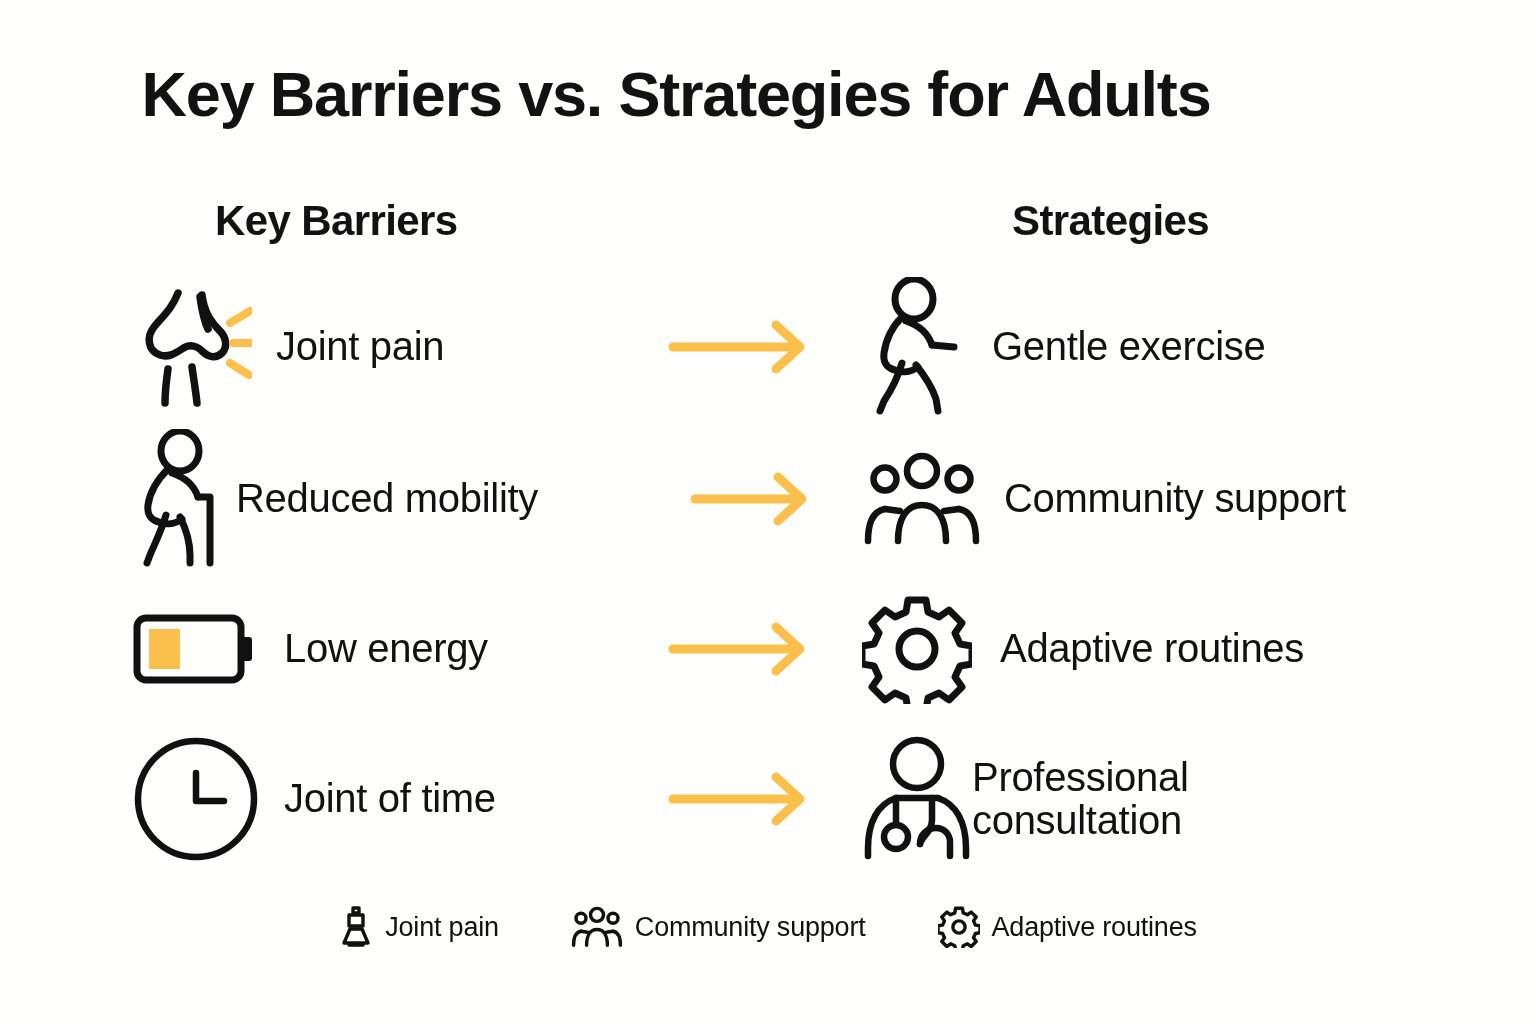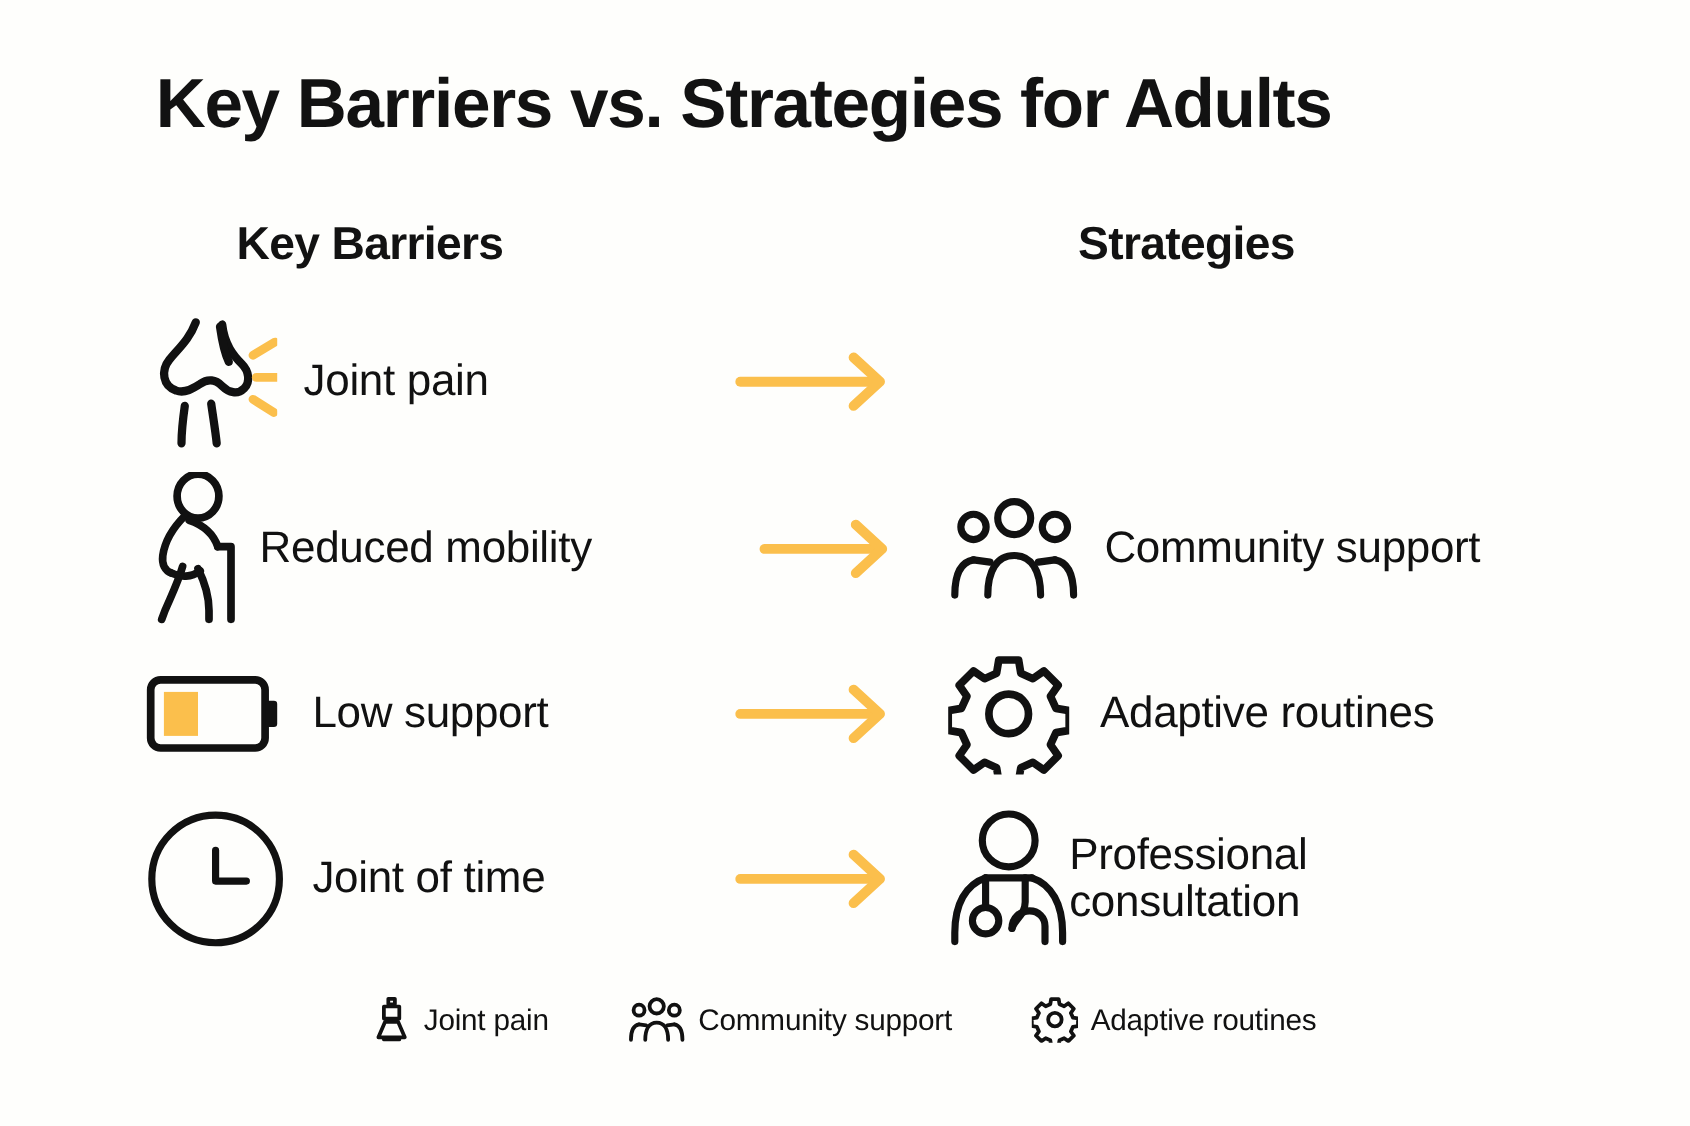--- a/index.html
+++ b/index.html
@@ -44,21 +44,21 @@
   }
   .col-header {
     position: absolute;
     font-size: 42px;
     font-weight: 700;
     color: #121212;
     letter-spacing: -0.6px;
     white-space: nowrap;
   }
   #header-barriers { left: 215px; }
-  #header-strategies { left: 980px; }
+  #header-strategies { left: 1012px; }
 
   
   #rows {
     position: absolute;
     top: 272px;
     left: 0;
     width: 1536px;
   }
   .row {
     position: relative;
@@ -183,20 +183,36 @@
 
       <div class="arrow arrow-joint">
         <svg width="150" height="56" viewBox="0 0 150 56">
           <g fill="none" stroke="#FBBF4C" stroke-width="9" stroke-linecap="round" stroke-linejoin="round">
             <line x1="5" y1="28" x2="126" y2="28"></line>
             <polyline points="108,6 132,28 108,50"></polyline>
           </g>
         </svg>
       </div>
 
+      <div class="side side-right">
+        <div class="icon-box">
+          <svg width="104" height="140" viewBox="0 0 104 140">
+            <g fill="none" stroke="#111111" stroke-width="7" stroke-linecap="round" stroke-linejoin="round">
+              <ellipse cx="52" cy="22" rx="19" ry="20"></ellipse>
+              <path d="M40 40 C 30 50, 24 62, 22 76 C 21 84, 24 90, 30 92"></path>
+              <path d="M44 44 C 56 48, 66 56, 70 68"></path>
+              <line x1="70" y1="68" x2="92" y2="70"></line>
+              <path d="M30 92 C 38 96, 48 96, 56 90"></path>
+              <path d="M40 86 C 36 100, 30 112, 22 124 L 18 134"></path>
+              <path d="M54 88 C 62 98, 70 110, 74 122 L 76 134"></path>
+            </g>
+          </svg>
+        </div>
+        <div class="item-label lbl-gentle">Gentle exercise</div>
+      </div>
     </div>
 
     <div class="row row-mobility">
 
       <div class="side side-left">
         <div class="icon-box">
           <svg width="104" height="140" viewBox="0 0 104 140">
             <g fill="none" stroke="#111111" stroke-width="7" stroke-linecap="round" stroke-linejoin="round">
               <ellipse cx="48" cy="22" rx="19" ry="20"></ellipse>
               <path d="M36 40 C 26 50, 18 62, 16 76 C 15 84, 18 90, 24 92"></path>
@@ -242,21 +258,21 @@
     <div class="row row-energy">
 
       <div class="side side-left">
         <div class="icon-box">
           <svg width="126" height="86" viewBox="0 0 126 86">
             <rect x="5" y="12" width="104" height="62" rx="9" ry="9" fill="none" stroke="#111111" stroke-width="7"></rect>
             <rect x="109" y="31" width="11" height="24" rx="3" ry="3" fill="#111111"></rect>
             <rect x="17" y="23" width="31" height="40" fill="#FBBF4C"></rect>
           </svg>
         </div>
-        <div class="item-label lbl-energy">Low support</div>
+        <div class="item-label lbl-energy">Low energy</div>
       </div>
 
       <div class="arrow arrow-energy">
         <svg width="150" height="56" viewBox="0 0 150 56">
           <g fill="none" stroke="#FBBF4C" stroke-width="9" stroke-linecap="round" stroke-linejoin="round">
             <line x1="5" y1="28" x2="126" y2="28"></line>
             <polyline points="108,6 132,28 108,50"></polyline>
           </g>
         </svg>
       </div>

